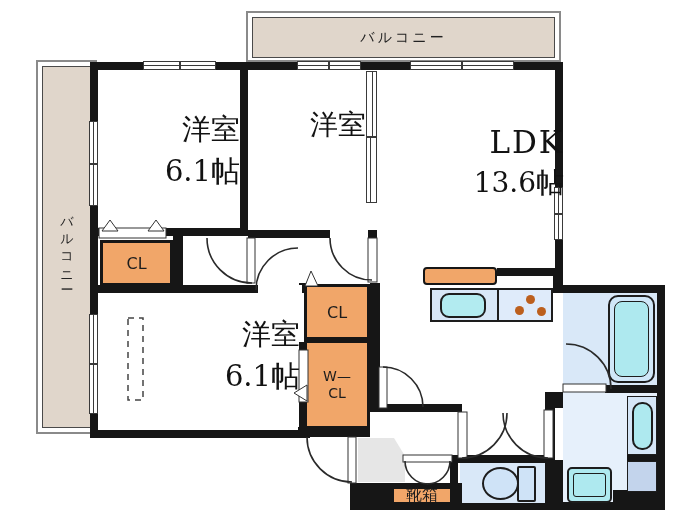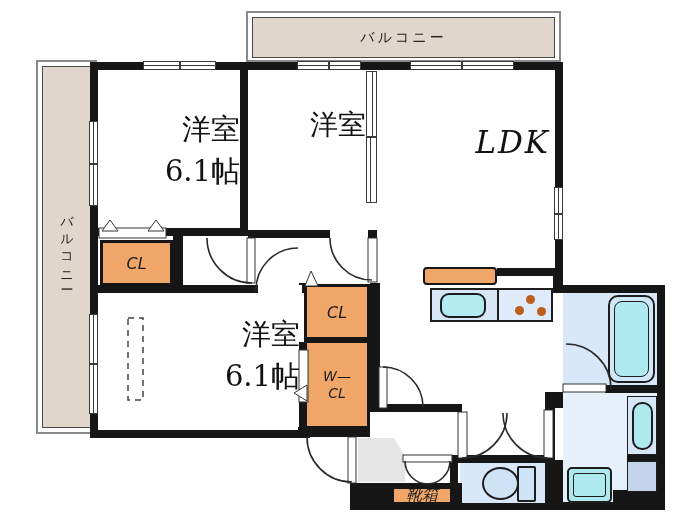--- a/index.html
+++ b/index.html
@@ -13,21 +13,21 @@
              display:flex;align-items:center;justify-content:center;color:#222;}
   .bal-inner.htxt{font-size:14px;letter-spacing:3px;}
   .bal-inner.vtxt{writing-mode:vertical-rl;font-size:13px;letter-spacing:4px;}
   
   .win{position:absolute;background:#fff;border:1px solid #3a3a3a;box-sizing:border-box;}
   .win i{position:absolute;background:#3a3a3a;display:block;}
   .win-h i{left:0;right:0;height:1px;top:3px;}
   .win-v i{top:0;bottom:0;width:1px;left:3px;}
   
   .obox{position:absolute;background:#F1A669;border:3px solid #161616;box-sizing:border-box;
-        display:flex;align-items:center;justify-content:center;color:#1d1d1d;font-style:italic;}
+        display:flex;align-items:center;justify-content:center;color:#1d1d1d;}
   .obox.cl{font-size:16px;}
   .obox.wcl{font-size:14px;line-height:1.15;text-align:center;flex-direction:column;}
   
   .floor{position:absolute;}
   
   .fx{position:absolute;box-sizing:border-box;border:2px solid #1d1d1d;}
   
   .rlabel{position:absolute;text-align:right;color:#121212;
           font-family:"DejaVu Serif","Liberation Serif",serif;}
   .rlabel .l1,.rlabel .l2{display:block;}
@@ -155,22 +155,23 @@
   <div class="fx" style="left:517px;top:466px;width:19px;height:36px;border-radius:2px;background:#CFE3F7;"></div>
   <div class="fx" style="left:482px;top:467px;width:37px;height:33px;border-radius:50%;background:#CFE3F7;"></div>
 
   <div class="rlabel" style="left:97px;top:108px;width:143px;font-size:29px;line-height:1.45;">
     <span class="l1">洋室</span>
     <span class="l2">6.1帖</span>
   </div>
   <div class="rlabel" style="left:248px;top:105px;width:118px;font-size:28px;line-height:1.45;">
     <span class="l1">洋室</span>
   </div>
-  <div class="rlabel" style="left:385px;top:122px;width:165px;font-size:31px;line-height:1.35;font-style:italic;">
+  <div class="rlabel" style="left:399px;top:122px;width:165px;font-size:31px;line-height:1.35;">
     <span class="l1" style="letter-spacing:2px;">LDK</span>
+    <span class="l2" style="font-size:28px;">13.6帖</span>
   </div>
   <div class="rlabel" style="left:105px;top:313px;width:195px;font-size:29px;line-height:1.45;">
     <span class="l1">洋室</span>
     <span class="l2">6.1帖</span>
   </div>
 
   <svg class="ovl" width="700" height="525" viewBox="0 0 700 525">
 
     <polygon points="358,438 394,438 405,456 405,482 358,482" fill="#E6E6E6"></polygon>
 

